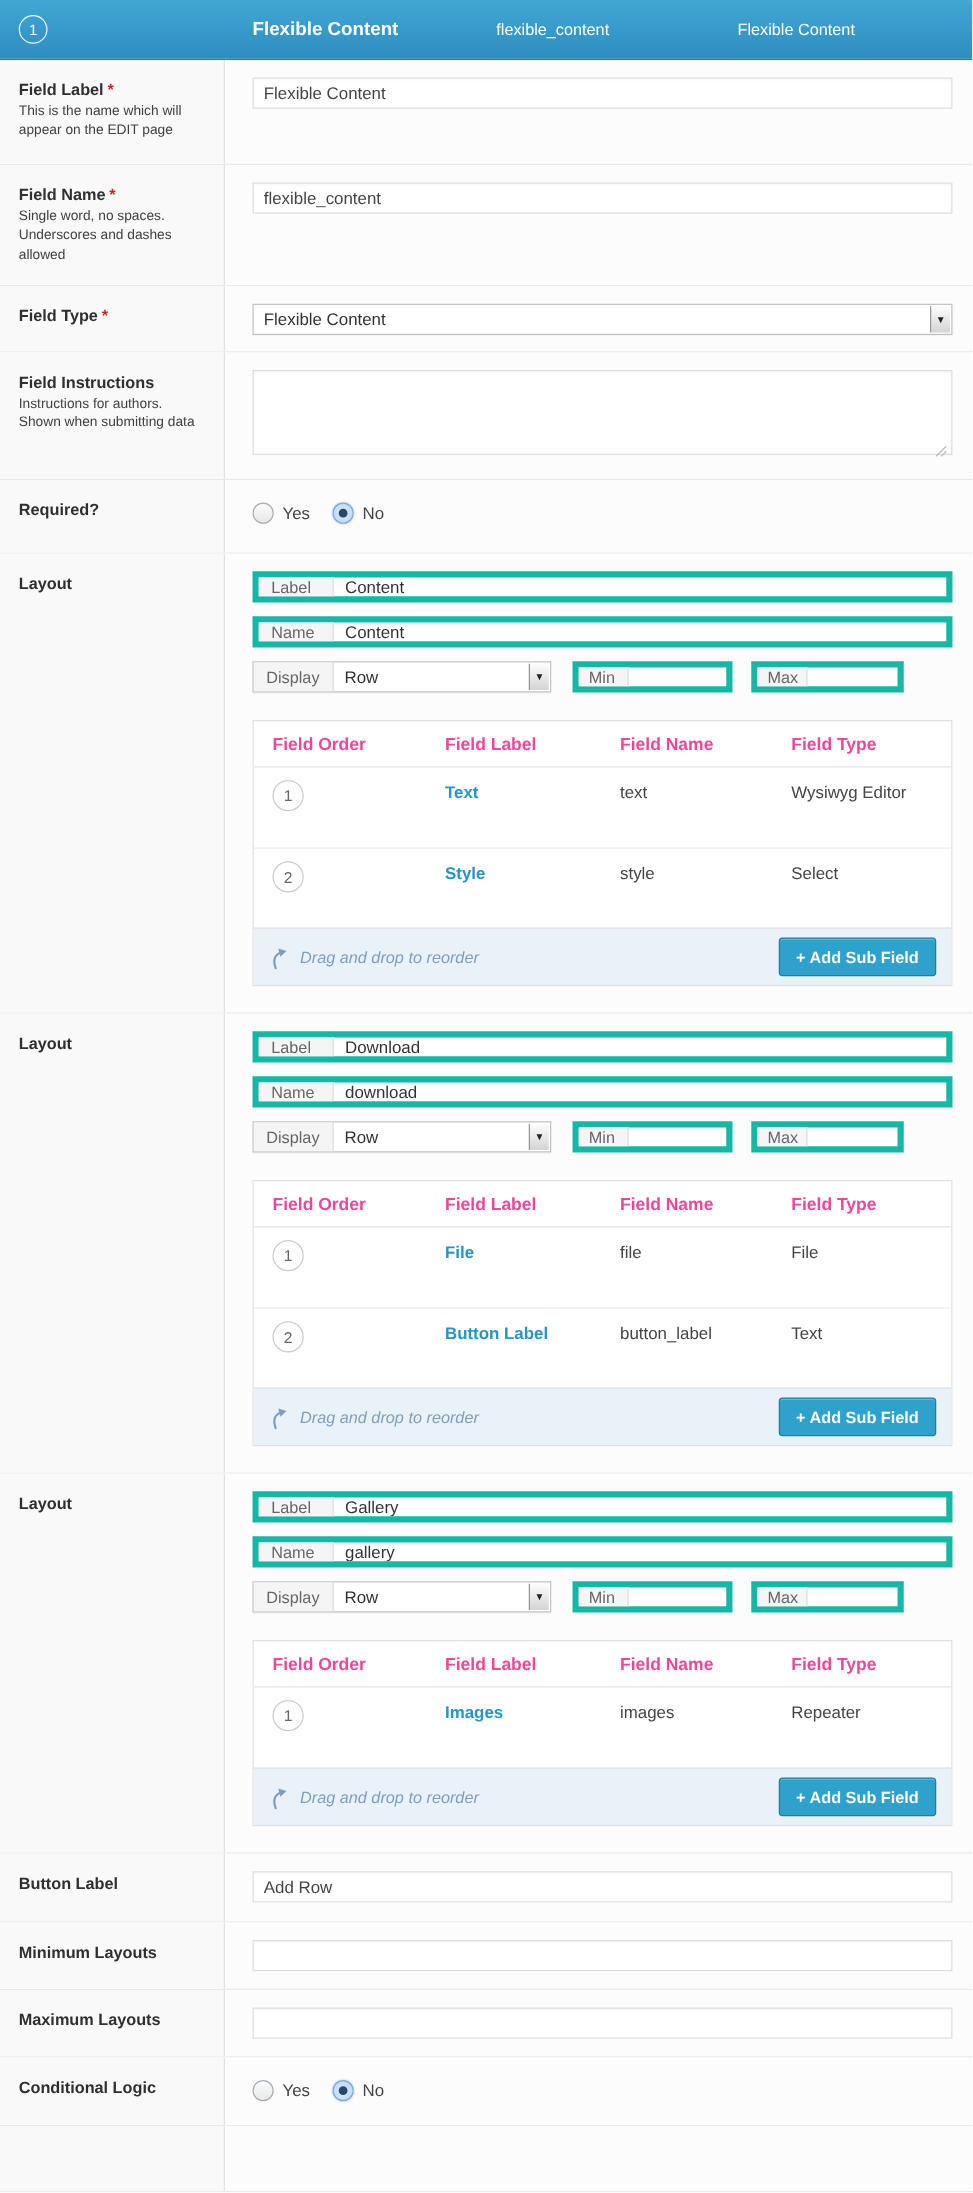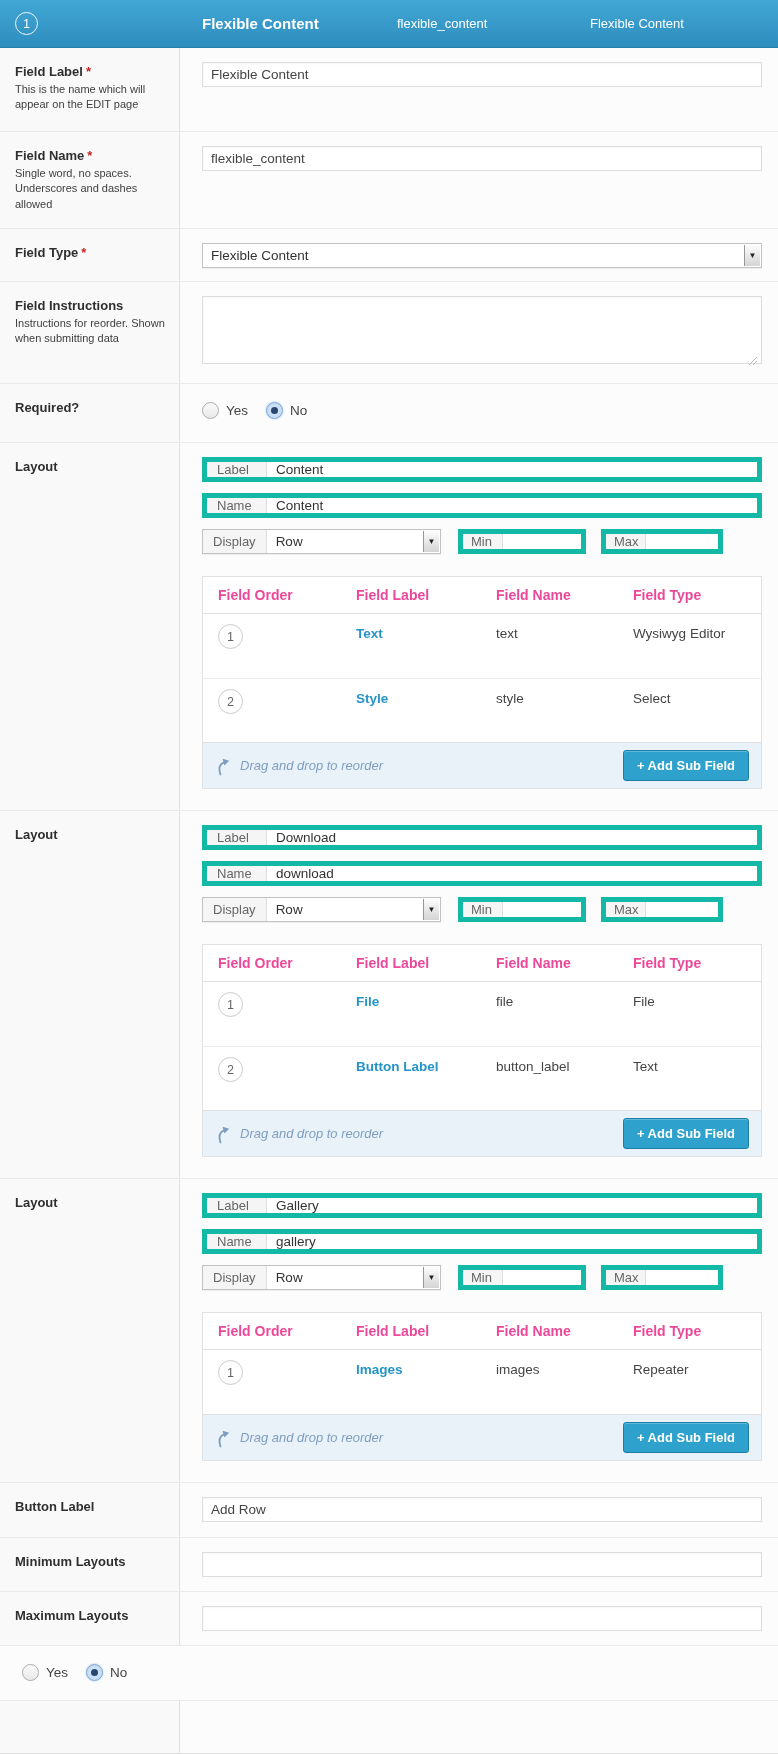--- a/index.html
+++ b/index.html
@@ -114,21 +114,21 @@
       <div class="sel">
         <span>Flexible Content</span>
         <span class="arrowbox">▼</span>
       </div>
     </div>
   </div>
 
   <div class="srow r-instructions">
     <div class="lcell">
       <div class="flabel">Field Instructions</div>
-      <p class="fdesc">Instructions for reorder. Shown when submitting data</p>
+      <p class="fdesc">Instructions for authors. Shown when submitting data</p>
     </div>
     <div class="ccell">
       <textarea class="txa" style=""></textarea>
       <svg class="resize-handle" viewBox="0 0 10 10">
         <line x1="1" y1="9" x2="9" y2="1" stroke="#bbb" stroke-width="1"></line>
         <line x1="5" y1="9" x2="9" y2="5" stroke="#bbb" stroke-width="1"></line>
       </svg>
     </div>
   </div>
 
@@ -350,20 +350,23 @@
   <div class="srow r-max">
     <div class="lcell">
       <div class="flabel">Maximum Layouts</div>
     </div>
     <div class="ccell">
       <input type="text" class="txt" value="" style="">
     </div>
   </div>
 
   <div class="srow r-cond">
+    <div class="lcell">
+      <div class="flabel">Conditional Logic</div>
+    </div>
     <div class="ccell">
       <div class="radios">
         <span class="radio"></span>
         <span class="rlabel">Yes</span>
         <span class="radio checked"></span>
         <span class="rlabel">No</span>
       </div>
     </div>
   </div>
 

